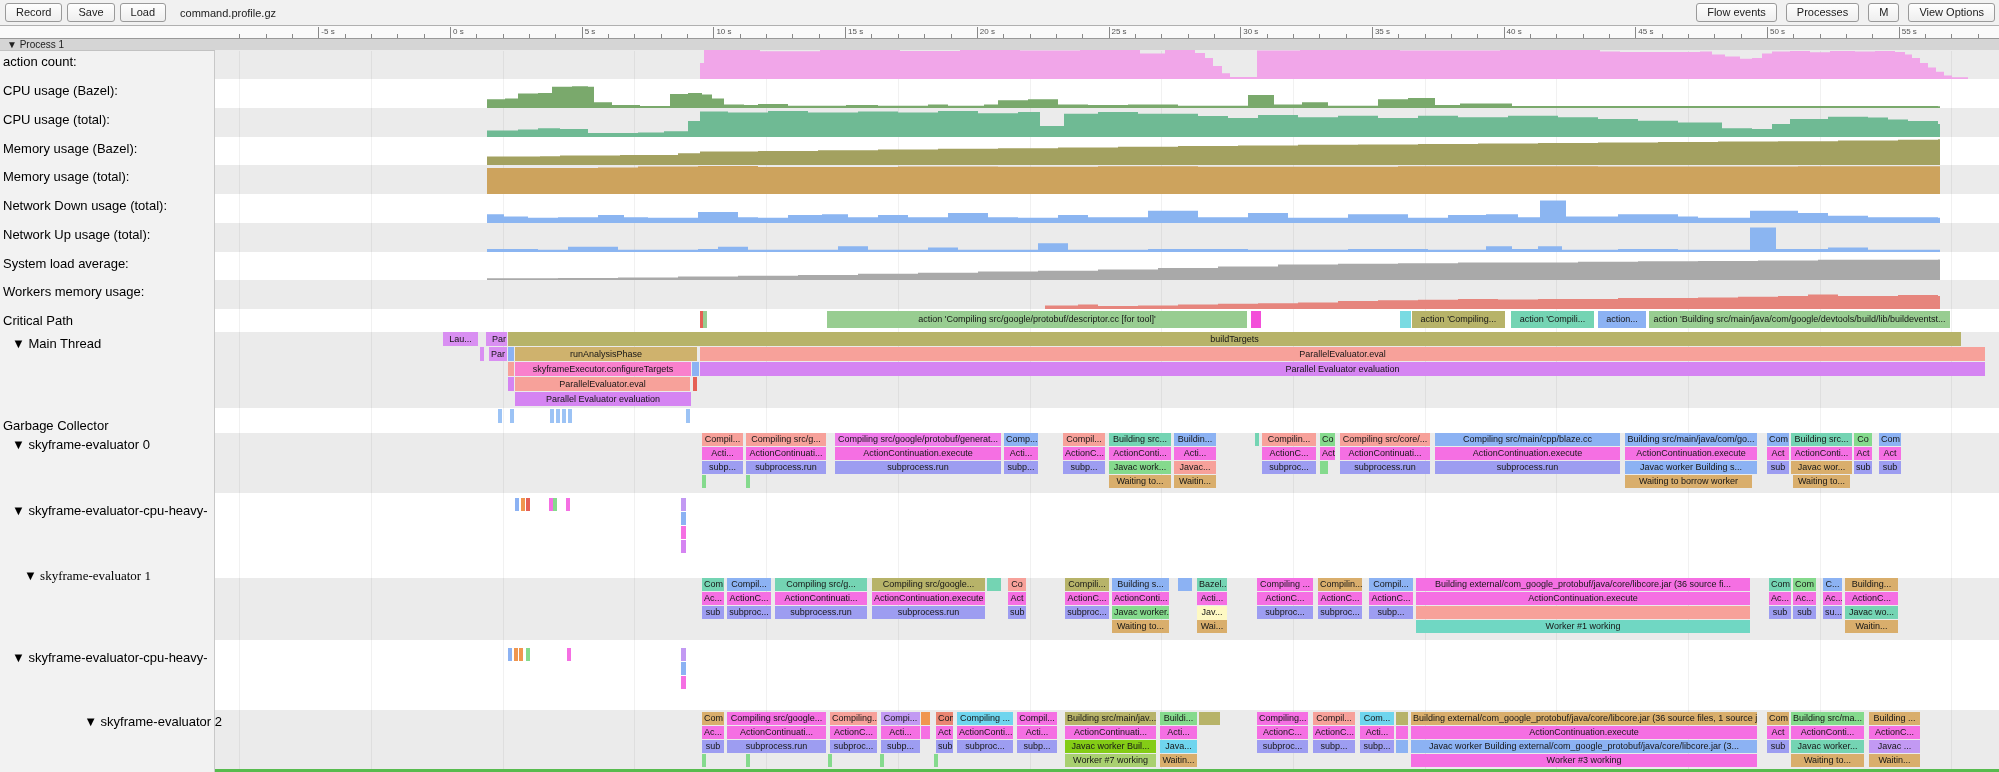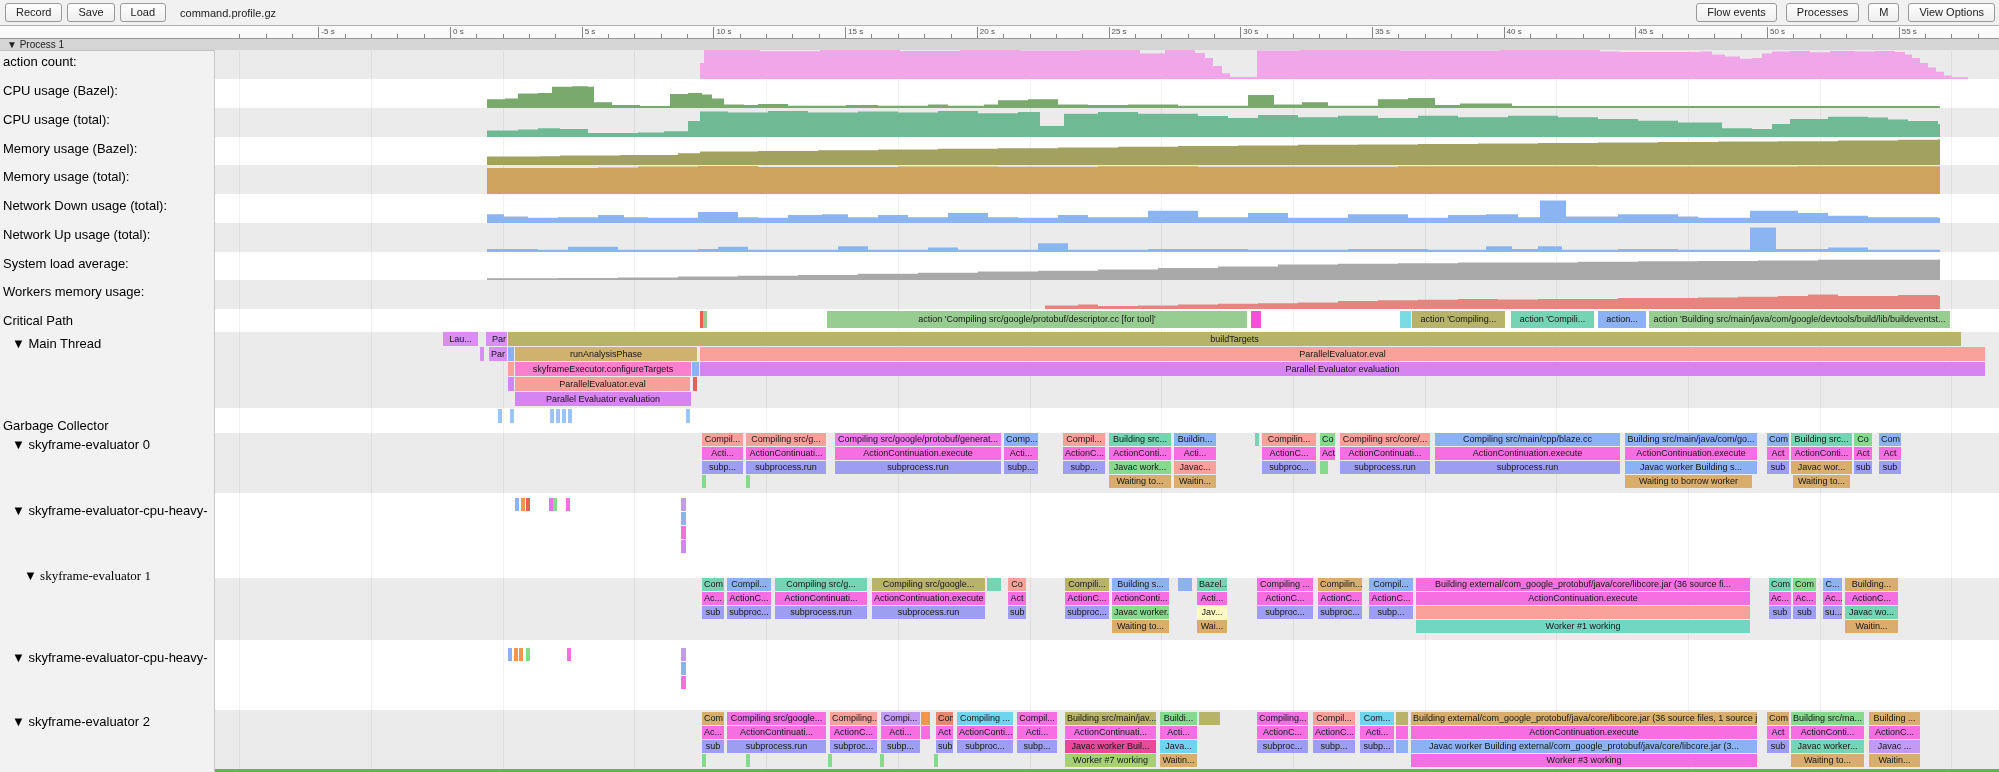--- a/index.html
+++ b/index.html
@@ -158,21 +158,21 @@
       <div class="track-label" style="left: 0px; top: 418px; width: 210px; padding-left: 3px;">Garbage Collector</div>
       <div class="stripe" style="top: 433px; height: 60px; background: rgb(235, 235, 235);"></div>
       <div class="track-label" style="left: 0px; top: 437px; width: 210px; padding-left: 12px;">▼ skyframe-evaluator 0</div>
       <div class="stripe" style="top: 493px; height: 85px; background: rgb(255, 255, 255);"></div>
       <div class="track-label" style="left: 0px; top: 503px; width: 210px; padding-left: 12px;">▼ skyframe-evaluator-cpu-heavy-</div>
       <div class="stripe" style="top: 578px; height: 62px; background: rgb(235, 235, 235);"></div>
       <div class="track-label" style="left: 0px; top: 568px; width: 210px; padding-left: 24px; font-family: Liberation Serif, serif;">▼ skyframe-evaluator 1</div>
       <div class="stripe" style="top: 640px; height: 70px; background: rgb(255, 255, 255);"></div>
       <div class="track-label" style="left: 0px; top: 650px; width: 210px; padding-left: 12px;">▼ skyframe-evaluator-cpu-heavy-</div>
       <div class="stripe" style="top: 710px; height: 62px; background: rgb(235, 235, 235);"></div>
-      <div class="track-label" style="left: 0px; top: 714px; width: 210px; padding-left: 12px;">▼ skyframe-evaluator 2</div>
+      <div class="track-label" style="left: 0px; top: 714px; width: 210px; padding-left: 12px; text-align: right;">▼ skyframe-evaluator 2</div>
       <div class="gridline" style="left: 239.3px; top: 51px; height: 721px;"></div>
       <div class="gridline" style="left: 371px; top: 51px; height: 721px;"></div>
       <div class="gridline" style="left: 502.7px; top: 51px; height: 721px;"></div>
       <div class="gridline" style="left: 634.4px; top: 51px; height: 721px;"></div>
       <div class="gridline" style="left: 766.1px; top: 51px; height: 721px;"></div>
       <div class="gridline" style="left: 897.8px; top: 51px; height: 721px;"></div>
       <div class="gridline" style="left: 1029.5px; top: 51px; height: 721px;"></div>
       <div class="gridline" style="left: 1161.2px; top: 51px; height: 721px;"></div>
       <div class="gridline" style="left: 1292.9px; top: 51px; height: 721px;"></div>
       <div class="gridline" style="left: 1424.6px; top: 51px; height: 721px;"></div>
@@ -404,21 +404,21 @@
       <div class="blk" style="left: 1767px; top: 726px; width: 22px; height: 13px; line-height: 13px; background: rgb(245, 111, 227);">Act</div>
       <div class="blk" style="left: 1791px; top: 726px; width: 73px; height: 13px; line-height: 13px; background: rgb(245, 111, 227);">ActionConti...</div>
       <div class="blk" style="left: 1869px; top: 726px; width: 51px; height: 13px; line-height: 13px; background: rgb(245, 111, 227);">ActionC...</div>
       <div class="blk" style="left: 702px; top: 740px; width: 22px; height: 13px; line-height: 13px; background: rgb(157, 157, 241);">sub</div>
       <div class="blk" style="left: 727px; top: 740px; width: 99px; height: 13px; line-height: 13px; background: rgb(157, 157, 241);">subprocess.run</div>
       <div class="blk" style="left: 830px; top: 740px; width: 47px; height: 13px; line-height: 13px; background: rgb(157, 157, 241);">subproc...</div>
       <div class="blk" style="left: 881px; top: 740px; width: 39px; height: 13px; line-height: 13px; background: rgb(157, 157, 241);">subp...</div>
       <div class="blk" style="left: 936px; top: 740px; width: 17px; height: 13px; line-height: 13px; background: rgb(157, 157, 241);">sub</div>
       <div class="blk" style="left: 957px; top: 740px; width: 56px; height: 13px; line-height: 13px; background: rgb(157, 157, 241);">subproc...</div>
       <div class="blk" style="left: 1017px; top: 740px; width: 40px; height: 13px; line-height: 13px; background: rgb(157, 157, 241);">subp...</div>
-      <div class="blk" style="left: 1065px; top: 740px; width: 91px; height: 13px; line-height: 13px; background: #ec4899;">Javac worker Buil...</div>
+      <div class="blk" style="left: 1065px; top: 740px; width: 91px; height: 13px; line-height: 13px; background: #84cc16;">Javac worker Buil...</div>
       <div class="blk" style="left: 1160px; top: 740px; width: 37px; height: 13px; line-height: 13px; background: rgb(111, 213, 238);">Java...</div>
       <div class="blk" style="left: 1257px; top: 740px; width: 51px; height: 13px; line-height: 13px; background: rgb(157, 157, 241);">subproc...</div>
       <div class="blk" style="left: 1313px; top: 740px; width: 42px; height: 13px; line-height: 13px; background: rgb(157, 157, 241);">subp...</div>
       <div class="blk" style="left: 1360px; top: 740px; width: 34px; height: 13px; line-height: 13px; background: rgb(157, 157, 241);">subp...</div>
       <div class="blk" style="left: 1396px; top: 740px; width: 12px; height: 13px; line-height: 13px; background: rgb(140, 178, 243);"></div>
       <div class="blk" style="left: 1411px; top: 740px; width: 346px; height: 13px; line-height: 13px; background: rgb(140, 178, 243);">Javac worker Building external/com_google_protobuf/java/core/libcore.jar (3...</div>
       <div class="blk" style="left: 1767px; top: 740px; width: 22px; height: 13px; line-height: 13px; background: rgb(157, 157, 241);">sub</div>
       <div class="blk" style="left: 1791px; top: 740px; width: 73px; height: 13px; line-height: 13px; background: rgb(116, 212, 179);">Javac worker...</div>
       <div class="blk" style="left: 1869px; top: 740px; width: 51px; height: 13px; line-height: 13px; background: rgb(194, 153, 243);">Javac ...</div>
       <div class="blk" style="left: 702px; top: 754px; width: 2px; height: 13px; line-height: 13px; background: rgb(133, 218, 141);"></div>

